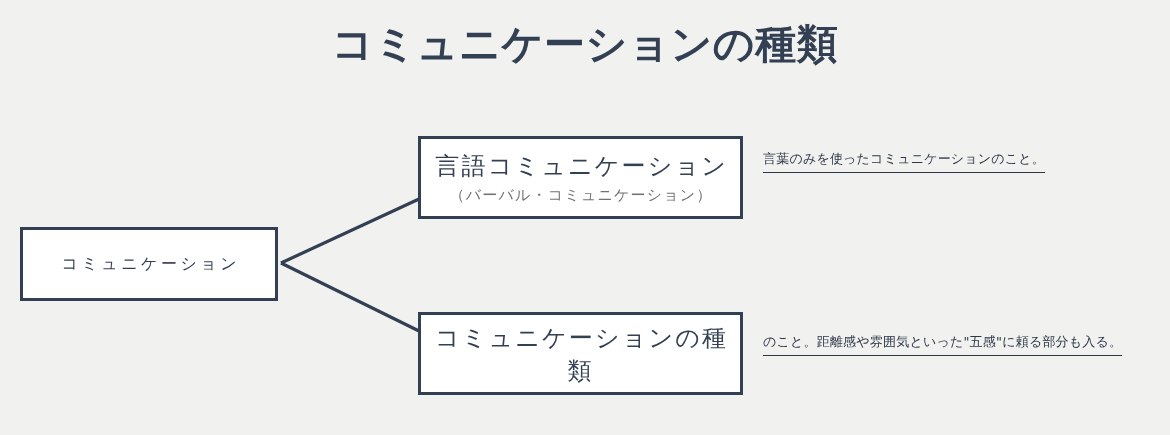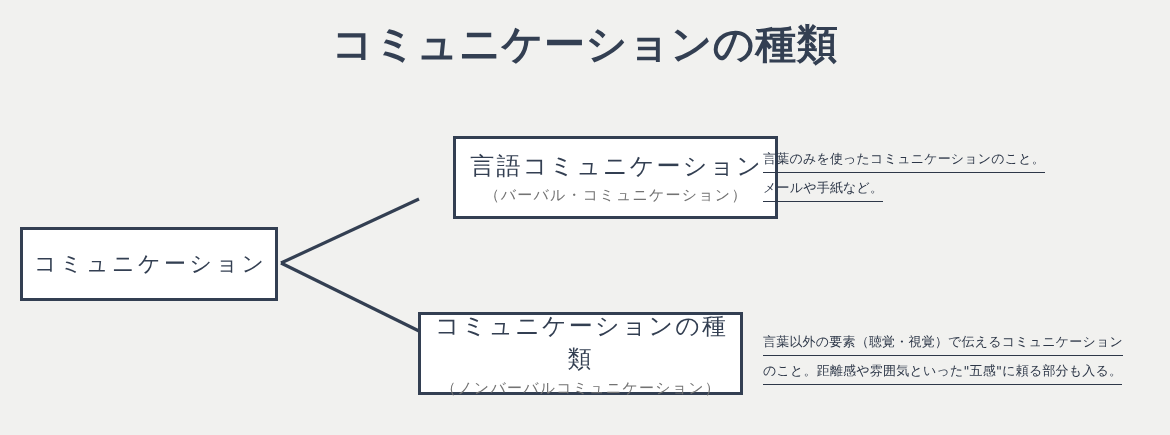--- a/index.html
+++ b/index.html
@@ -58,33 +58,33 @@
     justify-content: center;
     text-align: center;
   }
   .node-root {
     left: 20px;
     top: 227px;
     width: 258px;
     height: 74px;
   }
   .node-root .node-title {
-    font-size: 22px;
+    font-size: 16px;
     line-height: 30px;
     font-weight: 500;
     letter-spacing: 3.5px;
     text-indent: 3.5px;
   }
   .node-branch {
     left: 418px;
     width: 325px;
     height: 83px;
     padding-top: 2px;
   }
-  .node-verbal { top: 136px; margin-left: 35px; }
+  .node-verbal { top: 136px; }
   .node-nonverbal { top: 312px; }
 
   .node-branch .node-title {
     font-size: 24px;
     line-height: 33px;
     font-weight: 500;
     letter-spacing: 2.2px;
     text-indent: 2.2px;
   }
   .node-branch .node-sub {
@@ -142,34 +142,27 @@
     <div class="node-title">コミュニケーション</div>
   </div>
 
   <div class="node node-branch node-verbal">
     <div class="node-title">言語コミュニケーション</div>
     <div class="node-sub">（バーバル・コミュニケーション）</div>
   </div>
 
   <div class="node node-branch node-nonverbal">
     <div class="node-title">コミュニケーションの種類</div>
-    <div class="node-sub">（ノンバーバルコミュニケーション）</div>
   </div>
 
   <div class="annotation anno-verbal">
     <span class="anno-row">
       <span class="anno-line">言葉のみを使ったコミュニケーションのこと。</span>
     </span>
-    <span class="anno-row">
-      <span class="anno-line">メールや手紙など。</span>
-    </span>
   </div>
 
   <div class="annotation anno-nonverbal">
-    <span class="anno-row">
-      <span class="anno-line">言葉以外の要素（聴覚・視覚）で伝えるコミュニケーション</span>
-    </span>
     <span class="anno-row">
       <span class="anno-line">のこと。距離感や雰囲気といった"五感"に頼る部分も入る。</span>
     </span>
   </div>
 
 </div>
 
 </body></html>

